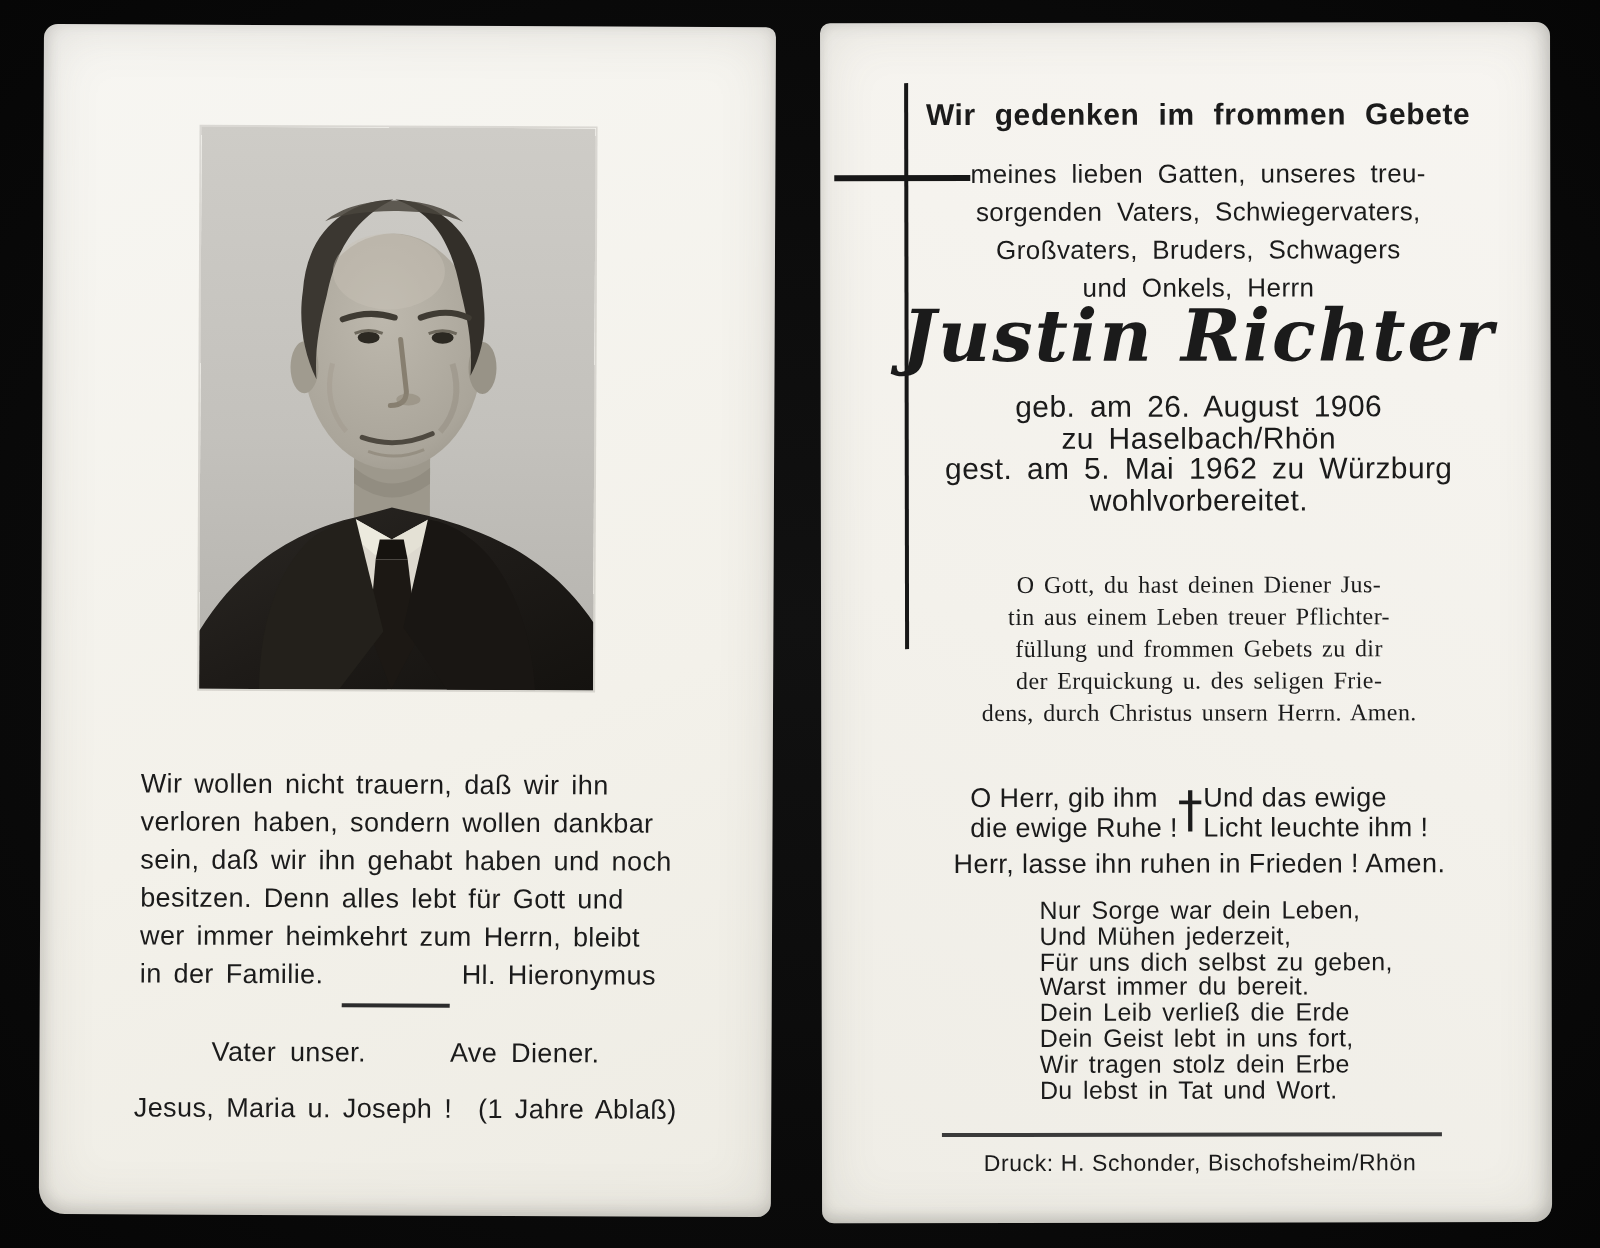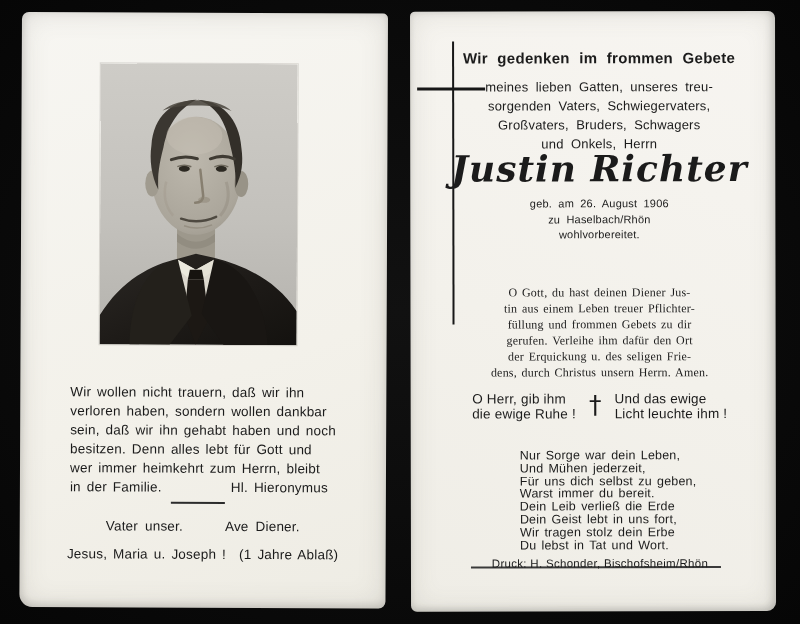--- a/index.html
+++ b/index.html
@@ -67,31 +67,31 @@
 
   
   .cross-v { position: absolute; left: 42px; top: 30px; width: 2px; height: 283px; background: #171717; }
   .cross-h { position: absolute; left: 7px; top: 76px; width: 68px; height: 3px; background: #171717; }
 
   .rp-block { position: absolute; left: 22px; width: 334px; text-align: center; }
   .rp-header   { top: 38px; font-size: 15px; font-weight: bold; word-spacing: 5px; letter-spacing: 0.3px; }
   .rp-intro    { top: 66px; font-size: 13px; line-height: 19px; word-spacing: 3.5px; }
   .rp-name     { top: 136px; font-family: "DejaVu Serif", serif; font-style: italic; font-weight: bold;
                  font-size: 36px; letter-spacing: 1px; }
-  .rp-vitals   { top: 185px; font-size: 11px; line-height: 15.5px; word-spacing: 3px; }
+  .rp-vitals   { top: 185px; font-size: 15px; line-height: 15.5px; word-spacing: 3px; }
   .rp-gebet    { top: 255px; font-size: 13.5px; word-spacing: 2px; }
   .rp-prayer   { top: 273px; font-size: 12px; line-height: 16px; word-spacing: 1.5px; font-family: Liberation Serif, serif; }
   .rp-versicle { top: 380px; font-size: 13.5px; line-height: 15px; }
-  .versicle-row { display: flex; justify-content: center; gap: 13px; }
+  .versicle-row { display: flex; justify-content: center; }
   .versicle-col { text-align: left; }
   .versicle-cross { font-size: 25px; line-height: 26px; margin-top: 1px; font-family: "DejaVu Sans", sans-serif; }
   .versicle-amen { margin-top: 3px; }
   .rp-poem     { top: 438px; text-align: left; padding-left: 87px; font-size: 12.5px; line-height: 12.8px; word-spacing: 1.5px; }
   .rp-divider  { position: absolute; left: 60px; top: 555px; width: 250px; height: 1.5px; background: #3a3a3a; }
-  .rp-printer  { top: 546px; font-size: 11.5px; letter-spacing: 0.3px; }
+  .rp-printer  { top: 565px; font-size: 11.5px; letter-spacing: 0.3px; }
 </style>
 </head>
 <body>
 
 <div id="scan">
 
   <div class="page left">
 
     <div class="photo" title="black-and-white portrait photograph of a balding man in dark suit, white shirt and dark tie">
       <svg width="197" height="281" viewBox="0 0 197 281">
@@ -197,45 +197,46 @@
       <div class="nowrap">sorgenden Vaters, Schwiegervaters,</div>
       <div class="nowrap">Großvaters, Bruders, Schwagers</div>
       <div class="nowrap">und Onkels, Herrn</div>
     </div>
 
     <div class="rp-block rp-name nowrap">Justin Richter</div>
 
     <div class="rp-block rp-vitals">
       <div class="nowrap">geb. am 26. August 1906</div>
       <div class="nowrap">zu Haselbach/Rhön</div>
+      <div class="nowrap">gest. am 5. Mai 1962 zu Würzburg</div>
       <div class="nowrap">wohlvorbereitet.</div>
     </div>
 
 
     <div class="rp-block rp-prayer">
       <div class="nowrap">O Gott, du hast deinen Diener Jus-</div>
       <div class="nowrap">tin aus einem Leben treuer Pflichter-</div>
       <div class="nowrap">füllung und frommen Gebets zu dir</div>
-      <div class="nowrap">gerufen. Verleihe ihm dafür den Ort</div>
       <div class="nowrap">der Erquickung u. des seligen Frie-</div>
       <div class="nowrap">dens, durch Christus unsern Herrn. Amen.</div>
     </div>
 
     <div class="rp-block rp-versicle">
       <div class="versicle-row">
         <div class="versicle-col">
           <div class="nowrap">O Herr, gib ihm</div>
           <div class="nowrap">die ewige Ruhe !</div>
         </div>
         <div class="versicle-cross">†</div>
         <div class="versicle-col">
           <div class="nowrap">Und das ewige</div>
           <div class="nowrap">Licht leuchte ihm !</div>
         </div>
       </div>
+      <div class="versicle-amen nowrap">Herr, lasse ihn ruhen in Frieden ! Amen.</div>
     </div>
 
     <div class="rp-block rp-poem">
       <div class="nowrap">Nur Sorge war dein Leben,</div>
       <div class="nowrap">Und Mühen jederzeit,</div>
       <div class="nowrap">Für uns dich selbst zu geben,</div>
       <div class="nowrap">Warst immer du bereit.</div>
       <div class="nowrap">Dein Leib verließ die Erde</div>
       <div class="nowrap">Dein Geist lebt in uns fort,</div>
       <div class="nowrap">Wir tragen stolz dein Erbe</div>

